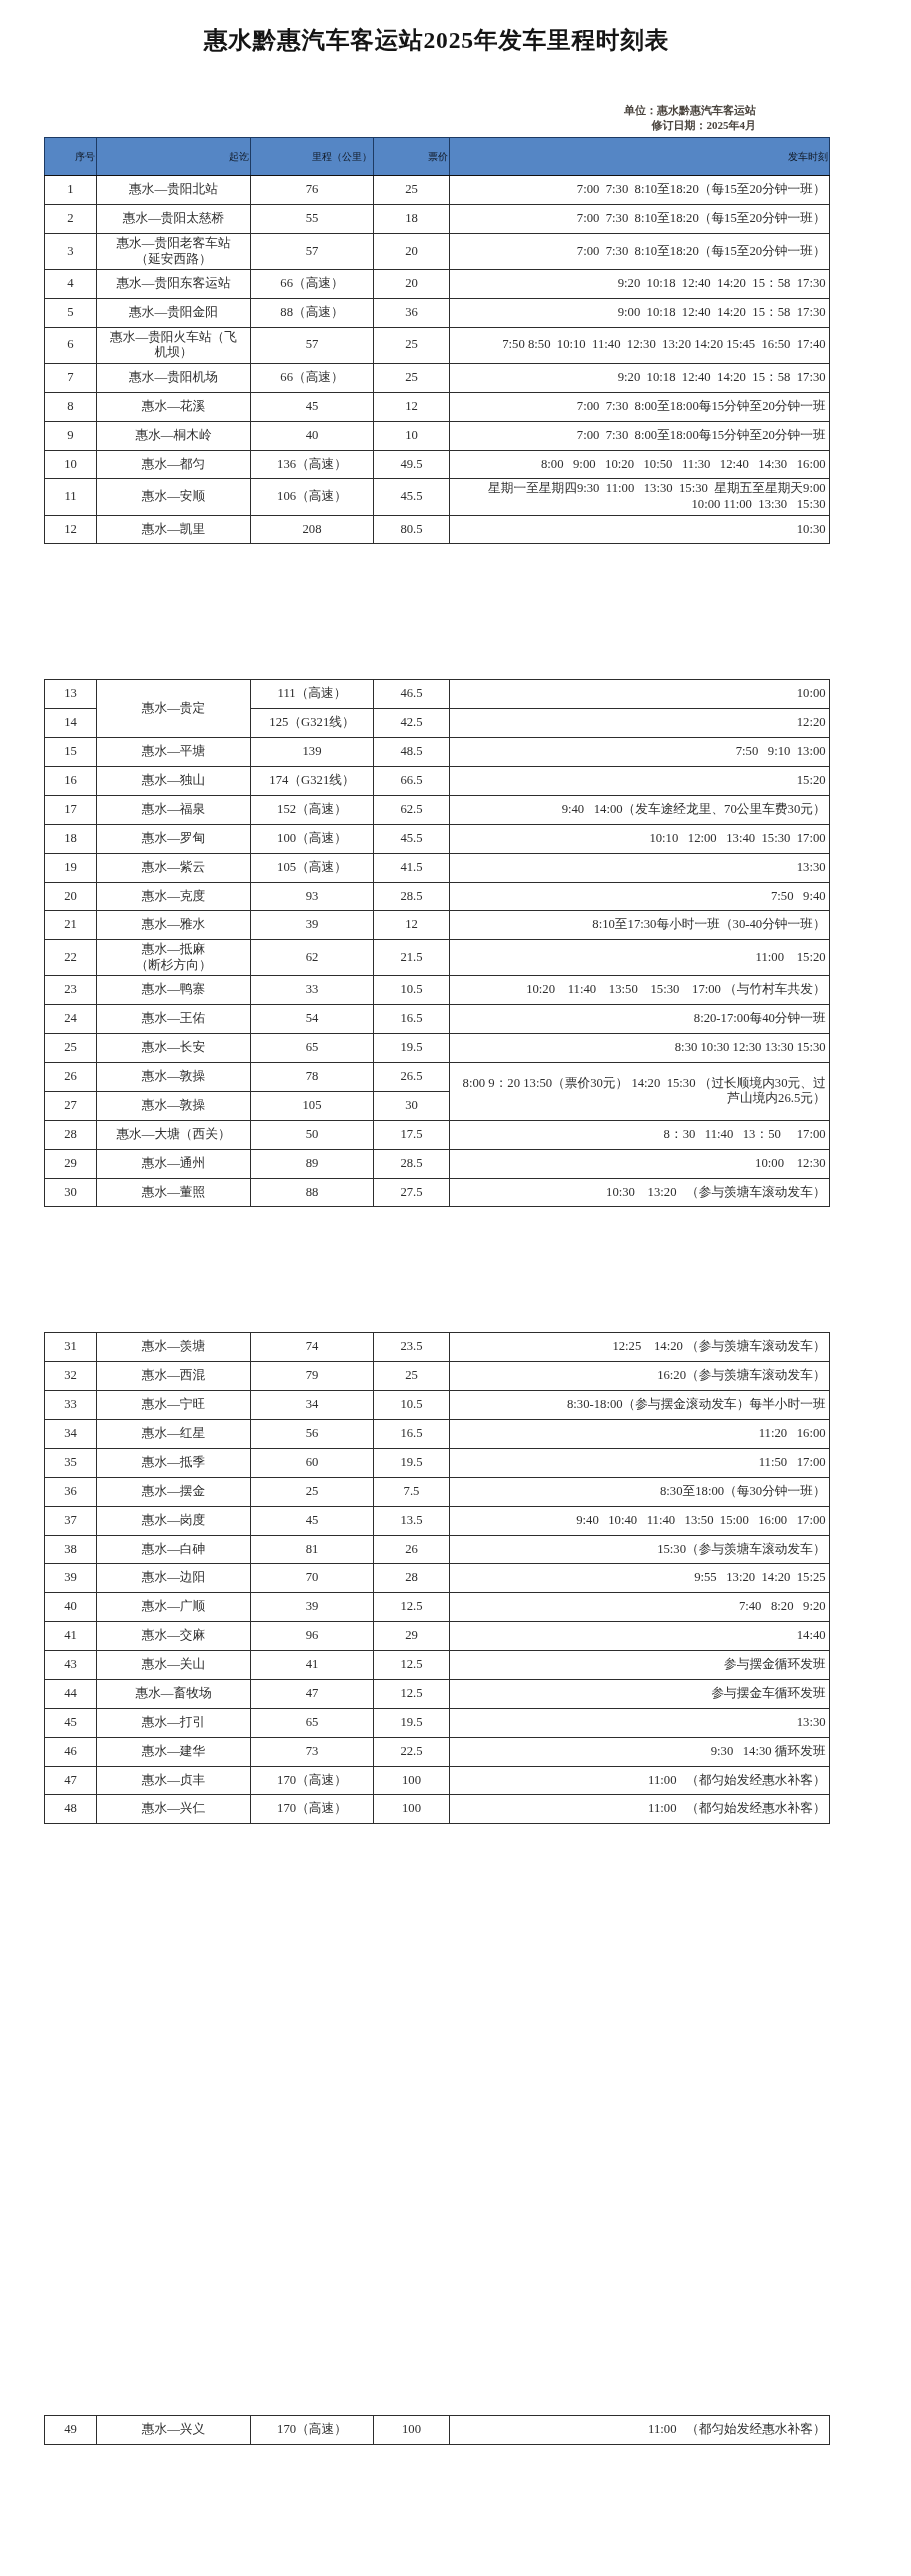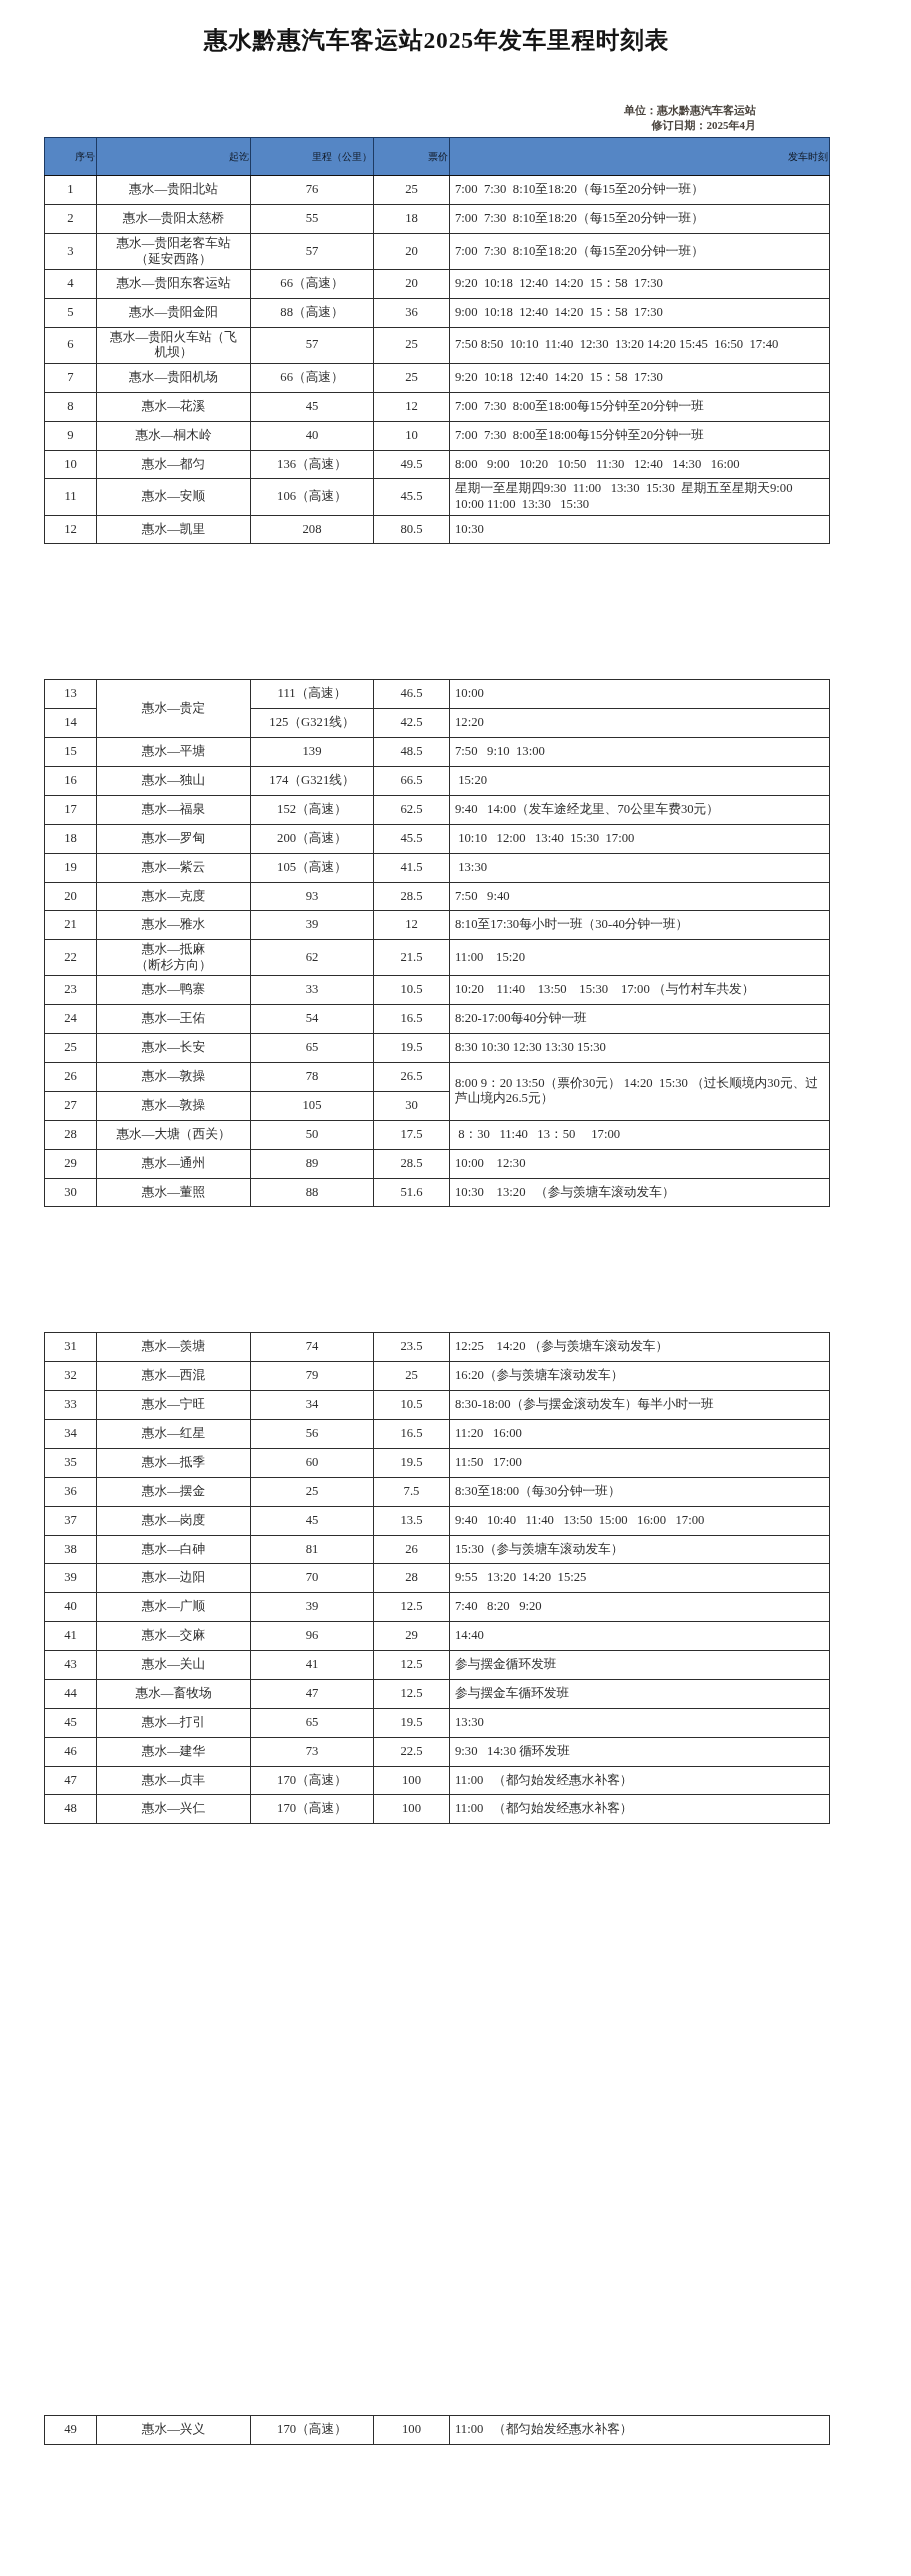--- a/index.html
+++ b/index.html
@@ -34,21 +34,21 @@
     background:#5586C5;color:#101824;font-weight:normal;font-size:10px;
     height:35px;border:0.8px solid #1d3a63;border-bottom:1.7px solid #101010;
     text-align:right;
   }
   table.timetable td{
     border:0.8px solid #2d2d2d;
     border-top-width:1.7px;border-bottom-width:1.7px;
     padding:1.7px 3.4px;height:24.5px;text-align:center;
     white-space:pre-wrap;line-height:1.25;vertical-align:middle;
   }
-  table.timetable td.cell-times{text-align:left;padding-left:5px;}
+  table.timetable td.cell-times{text-align:right;padding-left:5px;}
   .sec2{margin-top:135px;}
   .sec3{margin-top:125px;}
   .sec4{margin-top:591px;}
   .footnote{
     font-size:10px;color:#3d3d3d;margin-top:2.5px;padding-left:0.8px;
     font-family:"Liberation Serif","DejaVu Serif",serif;
   }
 </style>
 </head>
 <body>
@@ -208,21 +208,21 @@
         <tr>
           <td class="cell-no">17</td>
           <td class="cell-route">惠水—福泉</td>
           <td class="cell-mileage">152（高速）</td>
           <td class="cell-price">62.5</td>
           <td class="cell-times">9:40   14:00（发车途经龙里、70公里车费30元）</td>
         </tr>
         <tr>
           <td class="cell-no">18</td>
           <td class="cell-route">惠水—罗甸</td>
-          <td class="cell-mileage">200（高速）</td>
+          <td class="cell-mileage">100（高速）</td>
           <td class="cell-price">45.5</td>
           <td class="cell-times"> 10:10   12:00   13:40  15:30  17:00</td>
         </tr>
         <tr>
           <td class="cell-no">19</td>
           <td class="cell-route">惠水—紫云</td>
           <td class="cell-mileage">105（高速）</td>
           <td class="cell-price">41.5</td>
           <td class="cell-times"> 13:30</td>
         </tr>
@@ -293,21 +293,21 @@
           <td class="cell-no">29</td>
           <td class="cell-route">惠水—通州</td>
           <td class="cell-mileage">89</td>
           <td class="cell-price">28.5</td>
           <td class="cell-times">10:00    12:30</td>
         </tr>
         <tr>
           <td class="cell-no">30</td>
           <td class="cell-route">惠水—董照</td>
           <td class="cell-mileage">88</td>
-          <td class="cell-price">51.6</td>
+          <td class="cell-price">27.5</td>
           <td class="cell-times">10:30    13:20   （参与羡塘车滚动发车）</td>
         </tr>
       </tbody>
   </table>
 
   <table class="timetable sec3">
     <colgroup>
       <col class="c-no">
         <col class="c-route">
         <col class="c-mileage">

